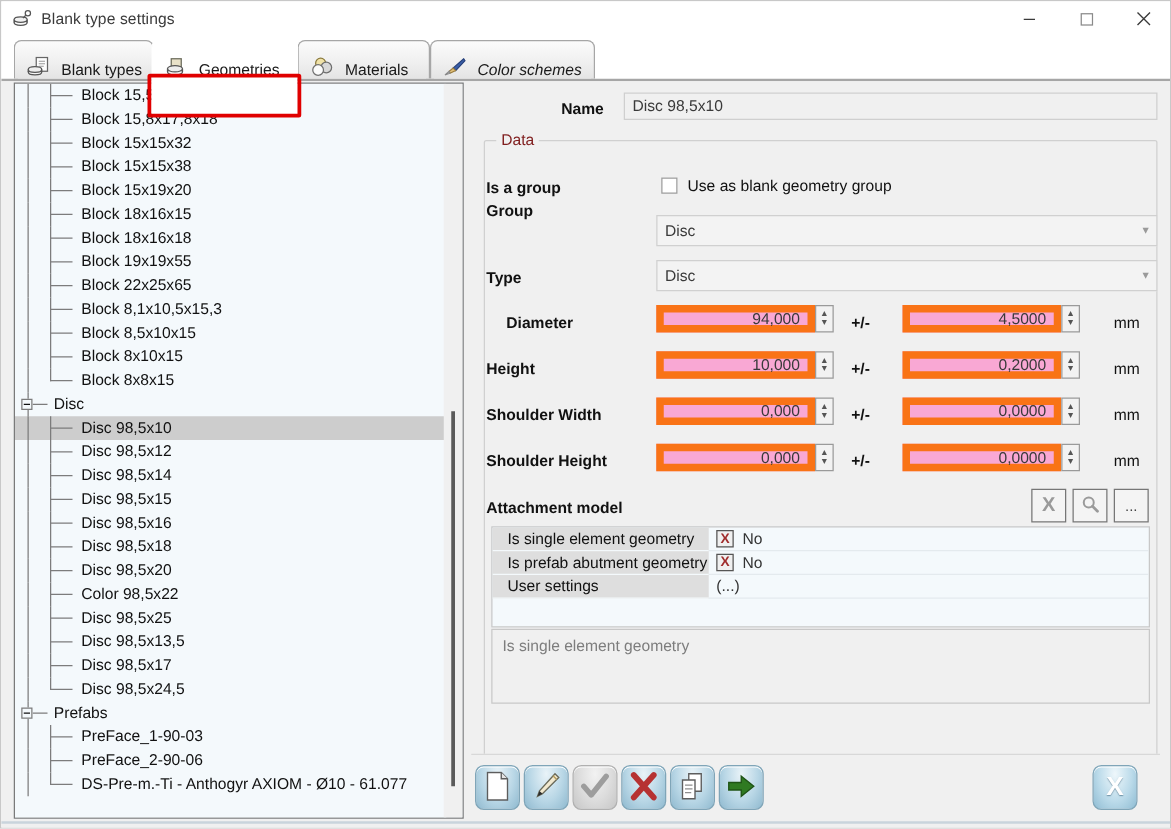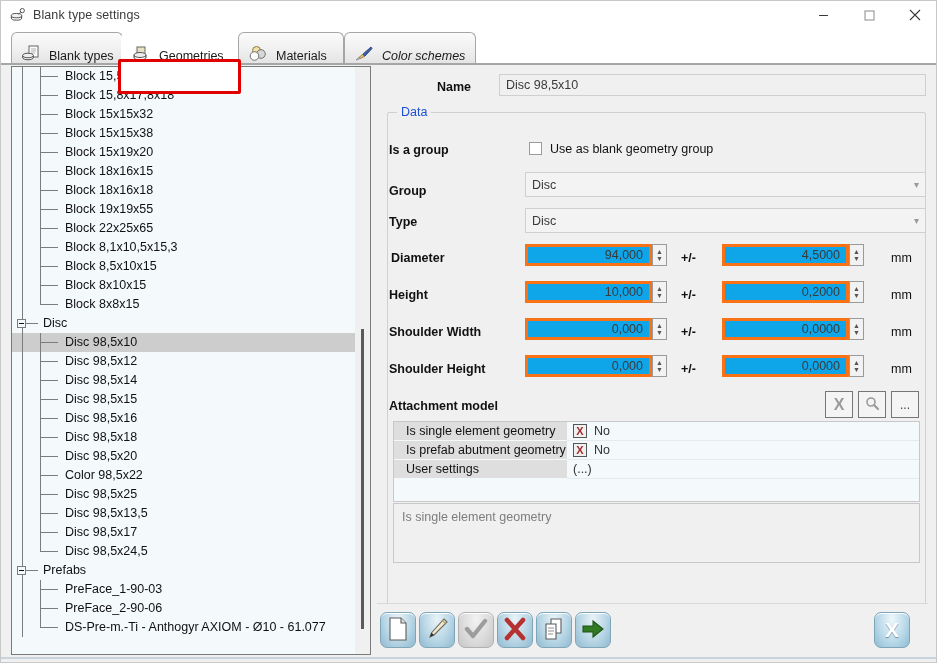--- a/index.html
+++ b/index.html
@@ -150,21 +150,21 @@
   }
   .fcombo {
     position: absolute; background: #f3f3f3; border: 1px solid #d0d0d0;
     font-size: 12.5px; color: #3a3a3a; display: flex; align-items: center;
     padding: 0 6px;
   }
   .fcombo .chev {
     margin-left: auto; color: #9a9a9a; font-size: 10px; line-height: 1;
   }
   .fnum {
-    position: absolute; background: #0ea5e9; border: 3px solid #f97316;
+    position: absolute; background: #f9a8d4; border: 6px solid #f97316;
     font-size: 12.5px; color: #3a3a3a; display: flex; align-items: center;
     justify-content: flex-end; padding-right: 6px;
   }
   .spin {
     position: absolute; width: 15px; height: 22px; border: 1px solid #9a9a9a;
     background: #f2f2f2; display: flex; flex-direction: column;
     align-items: center; justify-content: center;
   }
   .spin .ar { font-size: 7px; line-height: 7px; color: #555; }
   .pm {
@@ -172,21 +172,21 @@
   }
   .unit { position: absolute; font-size: 12.5px; color: #111; }
 
   
   #groupbox {
     position: absolute; left: 10px; top: 46px; width: 539px; height: 534px;
     border: 1px solid #d0d0d0; border-radius: 2px;
   }
   #groupbox-title {
     position: absolute; left: 20px; top: 39px; background: #f0f0f0;
-    padding: 0 4px; font-size: 12.5px; color: #1d4ed8;
+    padding: 0 4px; font-size: 12.5px; color: #7f1d1d;
   }
 
   .chk {
     position: absolute; width: 13px; height: 13px; background: #fff;
     border: 1px solid #9b9b9b;
   }
   .chklab { position: absolute; font-size: 12.5px; color: #111; }
 
   
   .mbtn {
@@ -377,43 +377,43 @@
           <div class="trow child"><span class="rootline"></span><span class="vline"></span><span class="hline"></span><span class="lbl">PreFace_2-90-06</span></div>
           <div class="trow child"><span class="rootline"></span><span class="vline half"></span><span class="hline"></span><span class="lbl">DS-Pre-m.-Ti - Anthogyr AXIOM - Ø10 - 61.077</span></div>
         </div>
       <div id="tree-scroll">
         <div id="tree-thumb"></div>
       </div>
     </div>
 
     <div id="right">
 
-      <span class="flabel" style="left:12px;top:14px;padding-left:48px;">Name</span>
+      <span class="flabel" style="left:24px;top:14px;padding-left:48px;">Name</span>
       <span class="ftext" style="left:122px;top:8px;width:427px;height:22px;">Disc 98,5x10</span>
 
       <div id="groupbox"></div>
       <span id="groupbox-title">Data</span>
 
       <span class="flabel" style="left:12px;top:77px;">Is a group</span>
       <span class="chk" style="left:152px;top:76px;"></span>
       <span class="chklab" style="left:173px;top:76px;">Use as blank geometry group</span>
 
-      <span class="flabel" style="left:12px;top:118px;">Group</span>
+      <span class="flabel" style="left:12px;top:96px;">Group</span>
       <span class="fcombo" style="left:148px;top:106px;width:401px;height:25px;">
         <span>Disc</span>
         <span class="chev">▾</span>
       </span>
 
       <span class="flabel" style="left:12px;top:149px;">Type</span>
       <span class="fcombo" style="left:148px;top:142px;width:401px;height:25px;">
         <span>Disc</span>
         <span class="chev">▾</span>
       </span>
 
-      <span class="flabel" style="left:14px;top:185px;">Diameter</span>
+      <span class="flabel" style="left:28px;top:185px;">Diameter</span>
       <span class="fnum" style="left:148px;top:178px;width:127px;height:22px;">94,000</span>
       <span class="spin" style="left:275px;top:178px;">
           <span class="ar">▲</span>
           <span class="ar">▼</span>
         </span>
       <span class="pm" style="left:304px;top:185px;">+/-</span>
       <span class="fnum" style="left:345px;top:178px;width:127px;height:22px;">4,5000</span>
       <span class="spin" style="left:472px;top:178px;">
           <span class="ar">▲</span>
           <span class="ar">▼</span>

